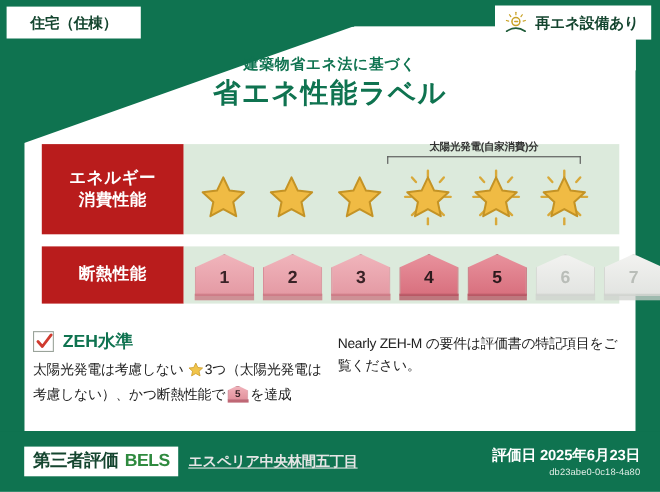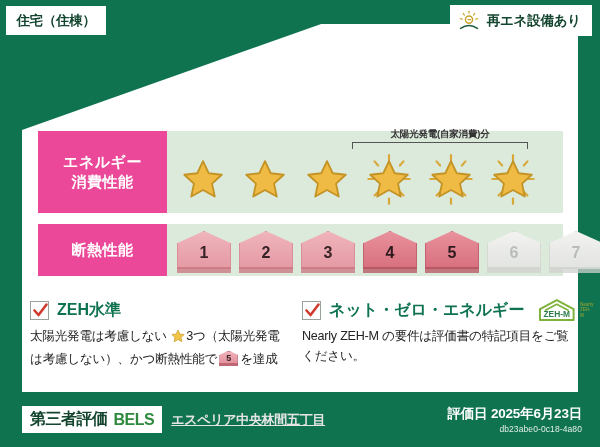--- a/index.html
+++ b/index.html
@@ -46,21 +46,21 @@
     width: 256px;
     height: 40px;
     background: #ffffff;
   }
 
   
   .tag-dwelling {
     position: absolute;
     left: 6px;
     top: 6px;
-    width: 100px;
+    width: 122px;
     height: 29px;
     background: #ffffff;
     display: flex;
     align-items: center;
     justify-content: center;
     font-size: 13.5px;
     font-weight: bold;
     color: #14452f;
     letter-spacing: -0.3px;
   }
@@ -115,21 +115,21 @@
     left: 38px;
     width: 525px;
     display: flex;
     align-items: stretch;
   }
   #row-energy { top: 131px; height: 82px; }
   #row-insul  { top: 224px; height: 52px; }
 
   .row-label {
     width: 129px;
-    background: #ec4899;
+    background: #b91c1c;
     color: #ffffff;
     display: flex;
     flex-direction: column;
     align-items: center;
     justify-content: center;
     font-weight: bold;
     font-size: 15px;
     letter-spacing: 0.5px;
     line-height: 1.35;
     flex-shrink: 0;
@@ -400,20 +400,24 @@
           <line x1="20.6" y1="9.6" x2="18.6" y2="10.2"></line>
         </g>
         <circle cx="12" cy="10.6" r="3.6" fill="none" stroke="#c9a227" stroke-width="1.4"></circle>
         <path d="M11 10.6 h2.6" stroke="#c9a227" stroke-width="1.3" stroke-linecap="round"></path>
         <path d="M3.6 19.4 Q12 13.6 20.4 19.4" fill="none" stroke="#1f5c3a" stroke-width="1.5" stroke-linecap="round"></path>
       </svg>
     </span>
     <span class="badge-text">再エネ設備あり</span>
   </div>
 
+  <div class="title-block">
+    <div class="title-sub">建築物省エネ法に基づく</div>
+    <div class="title-main">省エネ性能ラベル</div>
+  </div>
 
   <div class="perf-row" id="row-energy">
     <div class="row-label">
       <span>エネルギー</span>
       <span>消費性能</span>
     </div>
     <div class="row-scale">
       <div class="stars-wrap" id="stars-wrap">
           <div class="star-cell">
       <svg width="60" height="56" viewBox="0 0 58 54">
@@ -582,39 +586,20 @@
         <span>太陽光発電は考慮しない</span>
         <span class="inline-star">
           <svg width="14" height="14" viewBox="0 0 24 24">
             <polygon points="12,1.8 15.2,8.7 22.6,9.5 17.1,14.5 18.6,21.8 12,18.1 5.4,21.8 6.9,14.5 1.4,9.5 8.8,8.7" fill="#f1c44a" stroke="#c99a27" stroke-width="1.2" stroke-linejoin="round"></polygon>
           </svg>
         </span><span>3つ（太陽光発電は考慮しない）、かつ断熱性能で</span><span class="inline-house"><span class="ih-body"></span><span class="ih-base"></span><span class="ih-num">5</span></span><span>を達成</span>
       </div>
     </div>
 
     <div class="info-col">
-      <div class="info-head">
-        <span class="checkbox">
-          <svg width="17" height="17" viewBox="0 0 17 17">
-            <path d="M2.5 8.5 L6.5 13 L14.5 2.5" fill="none" stroke="#d03b2f" stroke-width="2.6" stroke-linecap="round" stroke-linejoin="round"></path>
-          </svg>
-        </span>
-        <span class="info-title">ネット・ゼロ・エネルギー</span>
-        <span class="zehm-logo">
-          <svg width="42" height="26" viewBox="0 0 42 26">
-            <path d="M4 12 L21 3 L38 12 L38 23 L4 23 Z" fill="#ffffff" stroke="#7fb23c" stroke-width="2" stroke-linejoin="round"></path>
-            <path d="M9 13.5 L21 7.2 L33 13.5" fill="none" stroke="#7fb23c" stroke-width="1.6" stroke-linejoin="round"></path>
-            <text x="21" y="20" text-anchor="middle" font-family="'Liberation Sans',sans-serif" font-size="8.5" font-weight="bold" fill="#2f7d4f">ZEH-M</text>
-          </svg>
-          <span class="zehm-sub">
-            <span>Nearly</span><br>
-            <span>ZEH-M</span>
-          </span>
-        </span>
-      </div>
       <div class="info-body">Nearly ZEH-M の要件は評価書の特記項目をご覧ください。</div>
     </div>
 
   </div>
 
   <div class="bottom-bar">
     <div class="bels-box">
       <span class="bels-third">第三者評価</span>
       <span class="bels-mark">BELS</span>
     </div>

